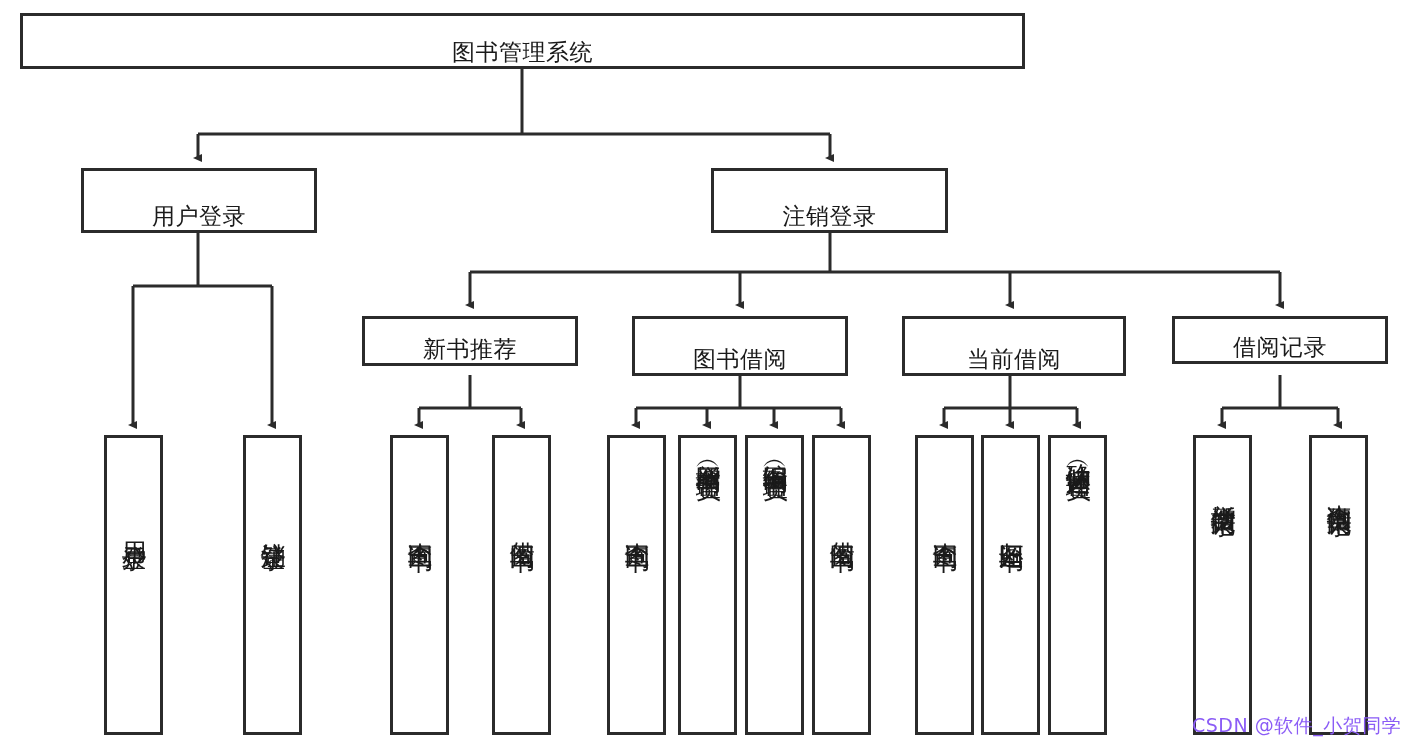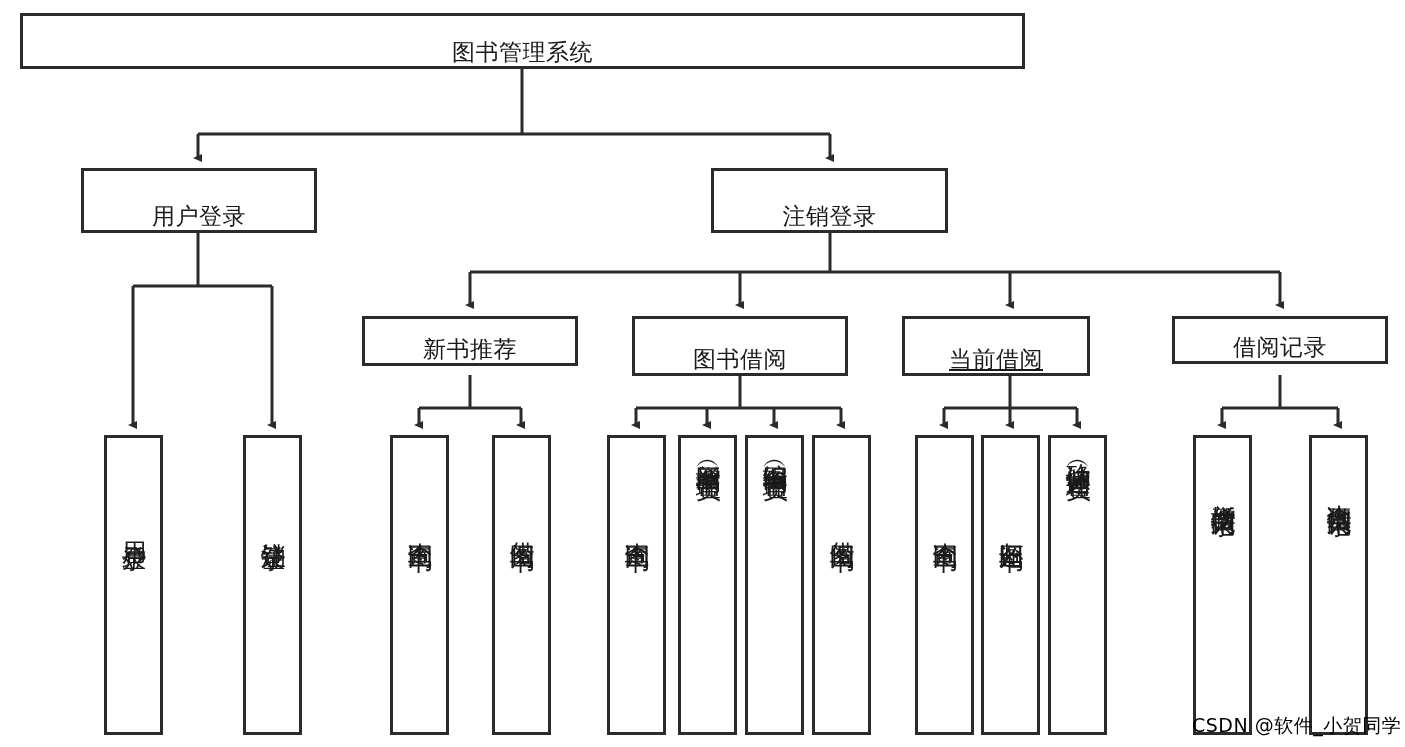--- a/index.html
+++ b/index.html
@@ -61,21 +61,21 @@
     writing-mode: vertical-rl;
     text-orientation: upright;
     font-size: 25px;
     line-height: 1.05;
     letter-spacing: 2px;
     white-space: nowrap;
   }
   .watermark {
     position: absolute;
     font-size: 19px;
-    color: #000000;
+    color: #8b5cf6;
     white-space: nowrap;
     z-index: 5;
     letter-spacing: 0.5px;
   }
 </style>
 </head>
 <body>
 
 <div id="canvas">
 
@@ -142,21 +142,21 @@
   <div class="node horiz" style="left:711px; top:168px; width:237px; height:65px;">
     <span class="label">注销登录</span>
   </div>
 
   <div class="node horiz" style="left:362px; top:316px; width:216px; height:50px;">
     <span class="label">新书推荐</span>
   </div>
   <div class="node horiz" style="left:632px; top:316px; width:216px; height:60px;">
     <span class="label">图书借阅</span>
   </div>
-  <div class="node horiz" style="left:902px; top:316px; width:188px; height:60px;text-decoration:underline;">
+  <div class="node horiz" style="left:902px; top:316px; width:224px; height:60px;">
     <span class="label">当前借阅</span>
   </div>
   <div class="node horiz" style="left:1172px; top:316px; width:216px; height:48px;">
     <span class="label">借阅记录</span>
   </div>
 
   <div class="node vert" style="left:104px; top:435px; width:59px; height:300px; padding-top:84px;">
     <span class="label">用户登录</span>
   </div>
   <div class="node vert" style="left:243px; top:435px; width:59px; height:300px; padding-top:84px;">

